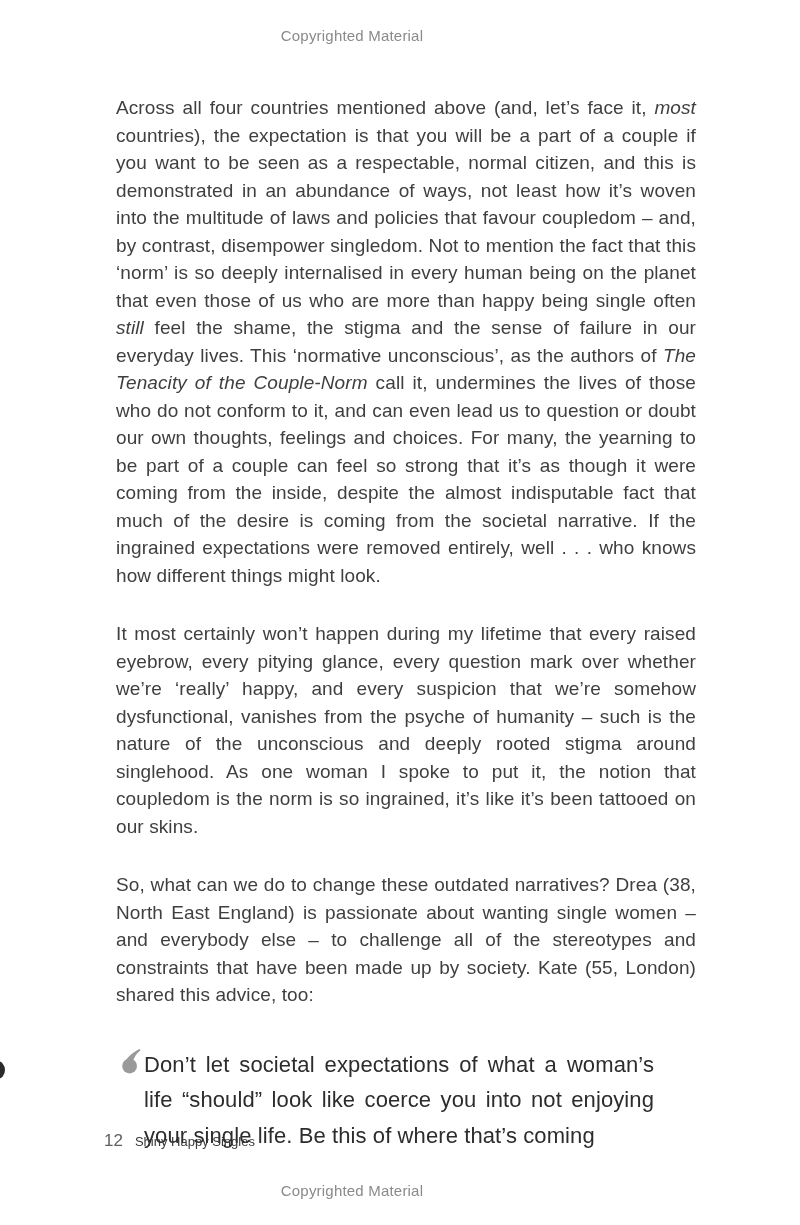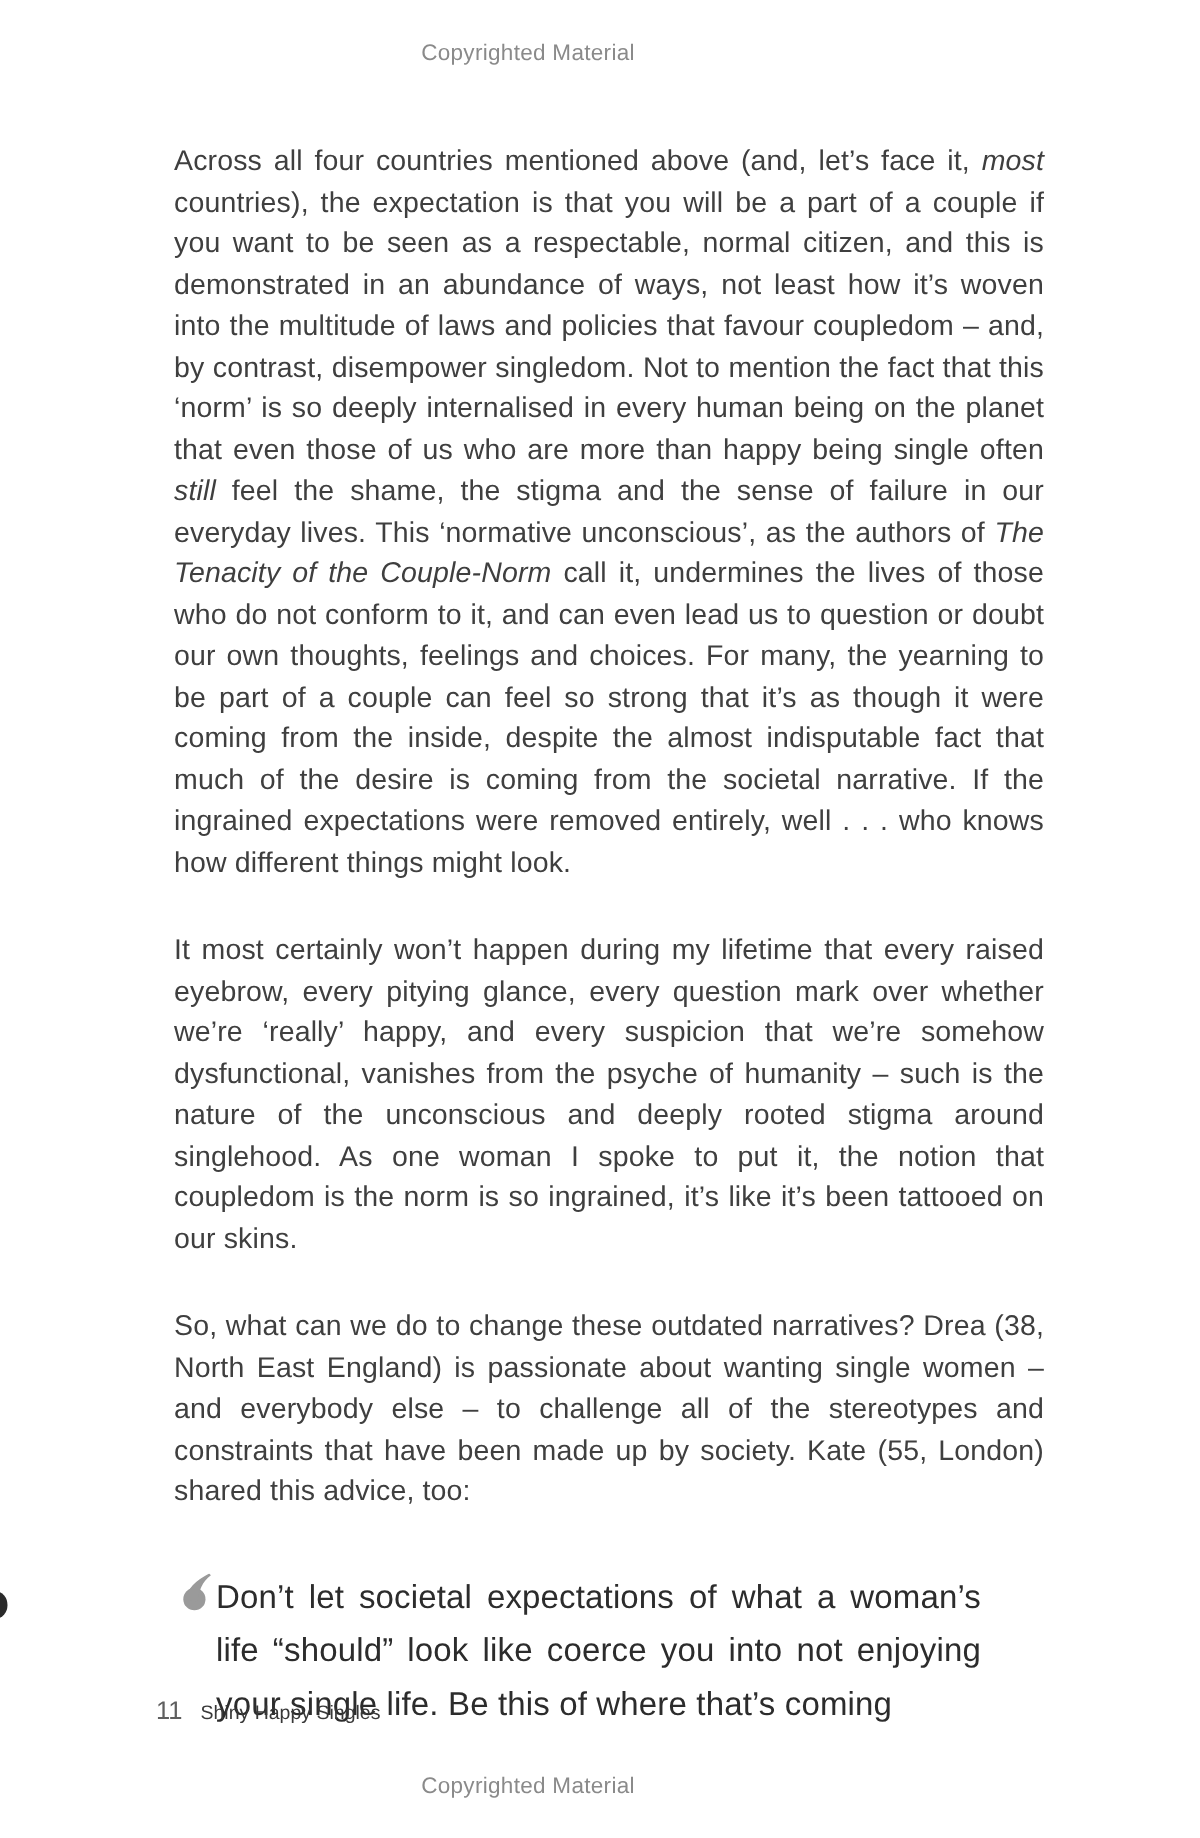--- a/index.html
+++ b/index.html
@@ -103,21 +103,21 @@
       <svg class="qmark" viewBox="0 0 21 25" xmlns="http://www.w3.org/2000/svg">
         <circle cx="7.6" cy="17.1" r="7.4" fill="#9a9a9a"></circle>
         <path d="M17.5 0 C 8.5 4.6, 2.6 10.6, 1.2 17.5 L 9.8 19 C 10.2 11.8, 13 5.4, 18.6 1.2 Z" fill="#9a9a9a"></path>
       </svg>
       <div class="qtext">Don’t let societal expectations of what a woman’s life “should” look like coerce you into not enjoying your single life. Be this of where that’s coming</div>
     </div>
 
   </div>
 
   <div class="footer">
-    <span class="page-num">11</span>
+    <span class="page-num">12</span>
     <span class="running-title">Shiny Happy Singles</span>
   </div>
 
   <div class="copyright bottom">Copyrighted Material</div>
 
   <div class="edge-artifact"></div>
 
 </div>
 
 </body></html>

